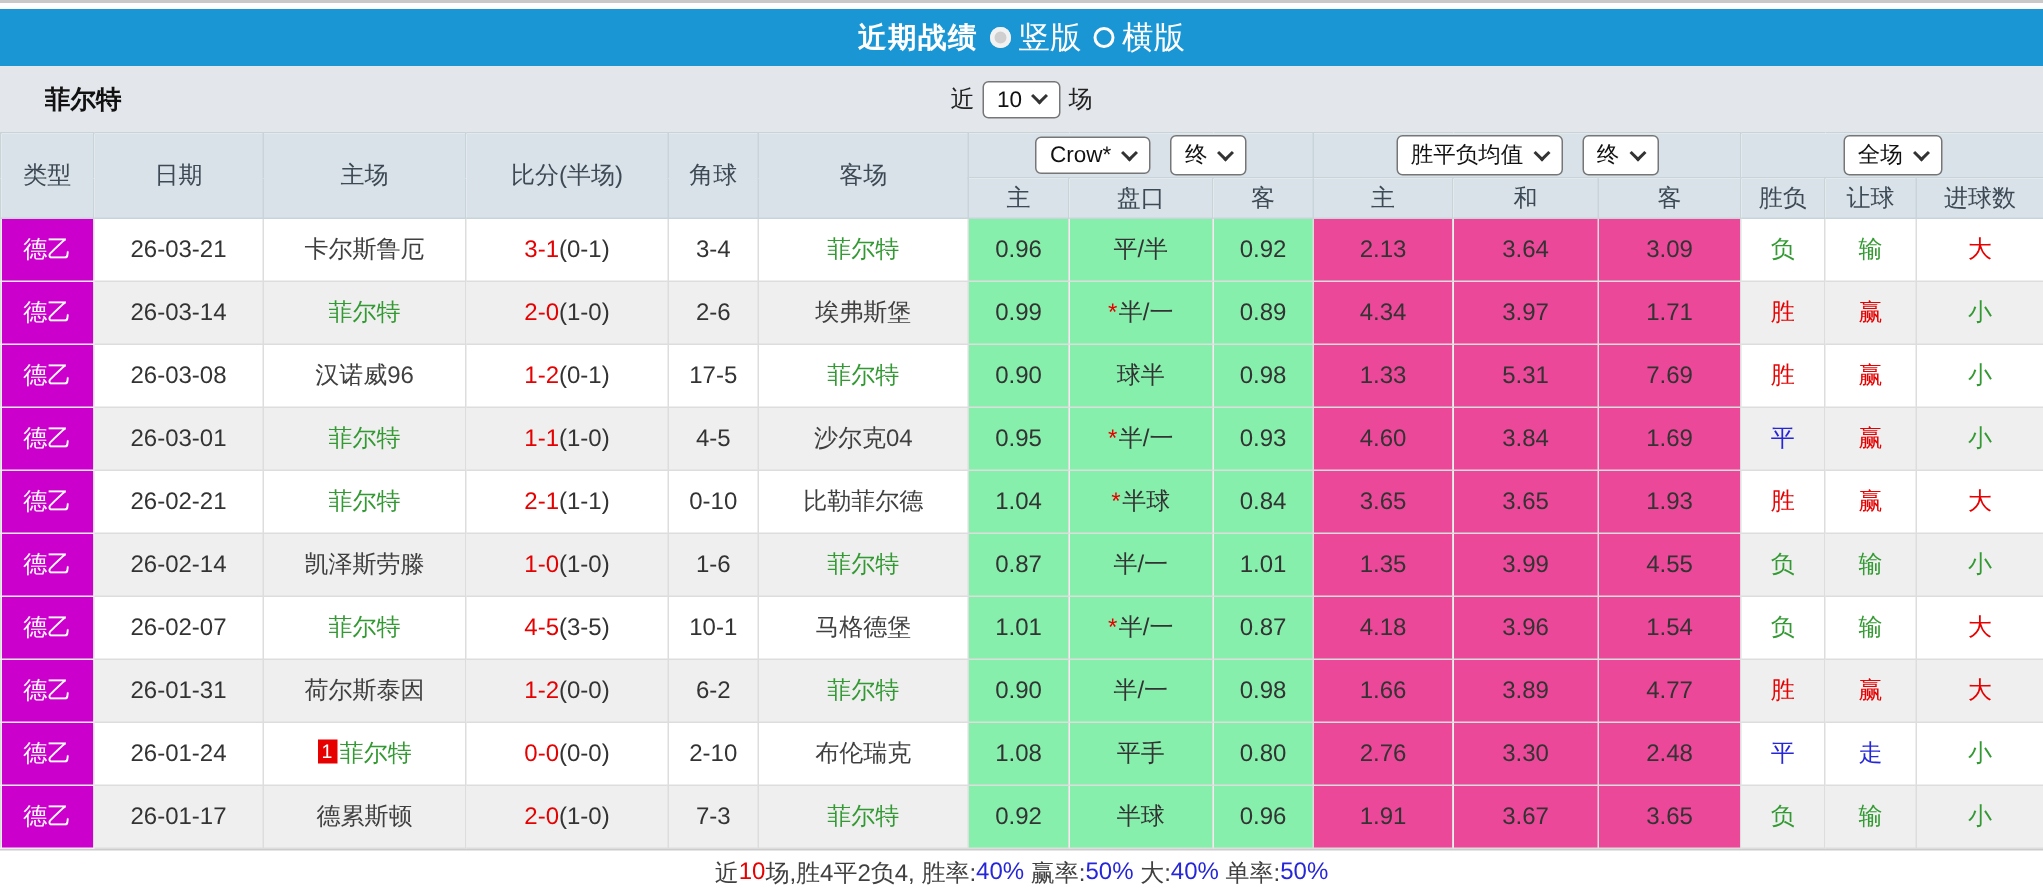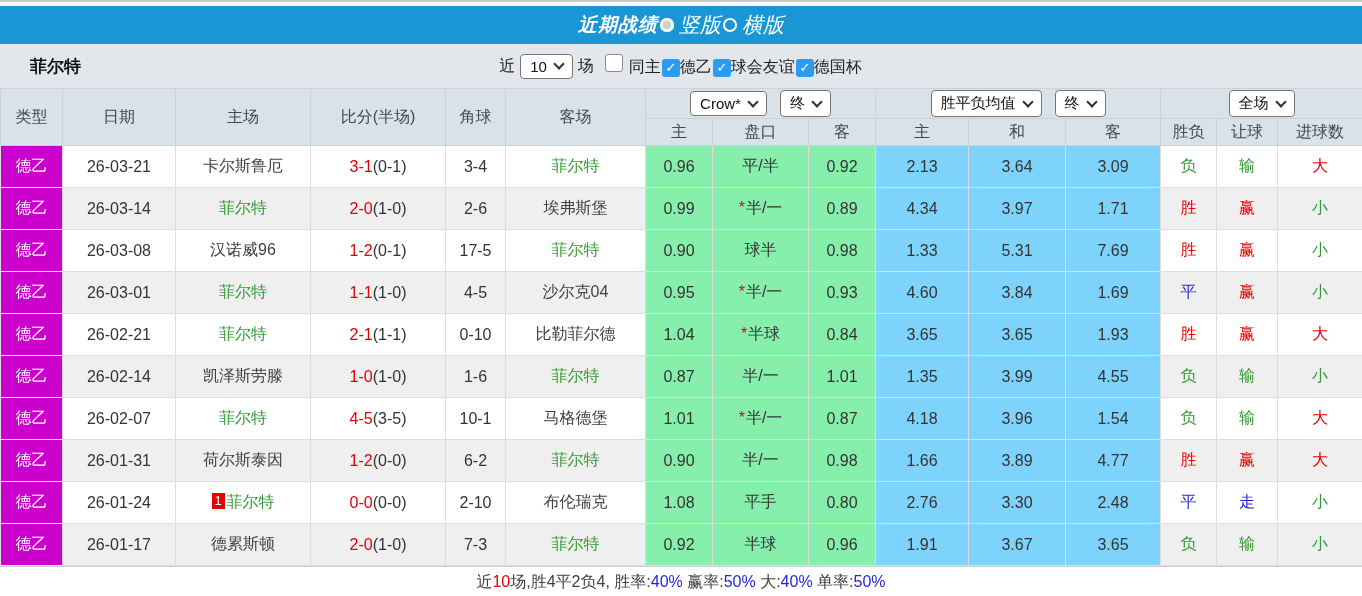--- a/index.html
+++ b/index.html
@@ -6,21 +6,21 @@
   html,body { width: 1362px; height: 596px; overflow: hidden; }
   body {
     font-family: "Liberation Sans", "DejaVu Sans", sans-serif;
     background: #fff; color: #333; font-size: 16px;
   }
   .top-strip { height: 6px; background: #fff; border-top: 2px solid #c9c9c9; }
 
   
   .title-bar {
     height: 38px; background: #1b96d5; display: flex;
-    align-items: center; justify-content: center; color: #fff;  font-style: italic;
+    align-items: center; justify-content: center; color: #fff; gap: 6px;
   }
   .title-text { font-weight: bold; font-size: 19px; letter-spacing: 1px; }
   .radio-group { display: inline-flex; align-items: center; gap: 5px; margin-left: 2px; cursor: pointer; }
   .radio { width: 14px; height: 14px; border-radius: 50%; display: inline-block; }
   .radio.on  { background: #fff; box-shadow: inset 0 0 0 3px #f2f2f2, inset 0 0 0 9px #cfcfcf; }
   .radio.off { background: transparent; border: 2px solid #fff; }
   .radio-label { font-size: 21px; }
 
   
   .filter-bar {
@@ -52,21 +52,21 @@
     border: 1px solid #c9d3da;
   }
   thead tr.h1 th { height: 30px; }
   thead tr.h2 th { height: 27px; font-size: 16px; }
   .selwrap { display: flex; align-items: center; justify-content: center; gap: 13px; }
   tbody td { height: 42px; border: 1px solid #ddd; }
   tr.odd  td { background: #fff; }
   tr.even td { background: #efefef; }
   tbody td.c-type { background: #cc00cc; color: #fff; border-bottom: 1px solid #f6eaf6; }
   tr.odd td.c-odds, tr.even td.c-odds { background: #86efac; }
-  tr.odd td.c-avg,  tr.even td.c-avg  { background: #7dd3fc; }
+  tr.odd td.c-avg,  tr.even td.c-avg  { background: #ec4899; }
 
   .t-red   { color: #e60000; }
   .t-green { color: #339933; }
   .t-blue  { color: #2626d9; }
   .t-black { color: #404040; }
   .star { color: #e60000; margin-right: 1px; }
   .badge1 {
     display: inline-block; background: #e60000; color: #fff; font-size: 13px;
     line-height: 16px; min-width: 13px; padding: 0 2px; margin-right: 2px; vertical-align: 2px;
   }
@@ -96,21 +96,20 @@
 
 <div class="filter-bar">
   <span class="team-title">菲尔特</span>
   <span class="filter-controls">
     <span>近</span>
     <span class="sel">
       <span>10</span>
         <i class="chev"></i>
     </span>
     <span>场</span>
-    <span id="checkbox-slot"><span class="cb unchecked"></span><span class="cb-label">同主</span><span class="cb checked">✓</span><span class="cb-label">德乙</span><span class="cb checked">✓</span><span class="cb-label">球会友谊</span><span class="cb checked">✓</span><span class="cb-label">德国杯</span></span>
   </span>
 </div>
 
 <table>
   <colgroup>
     <col style="width:62px">
       <col style="width:113px">
       <col style="width:135px">
       <col style="width:135px">
     <col style="width:60px">

